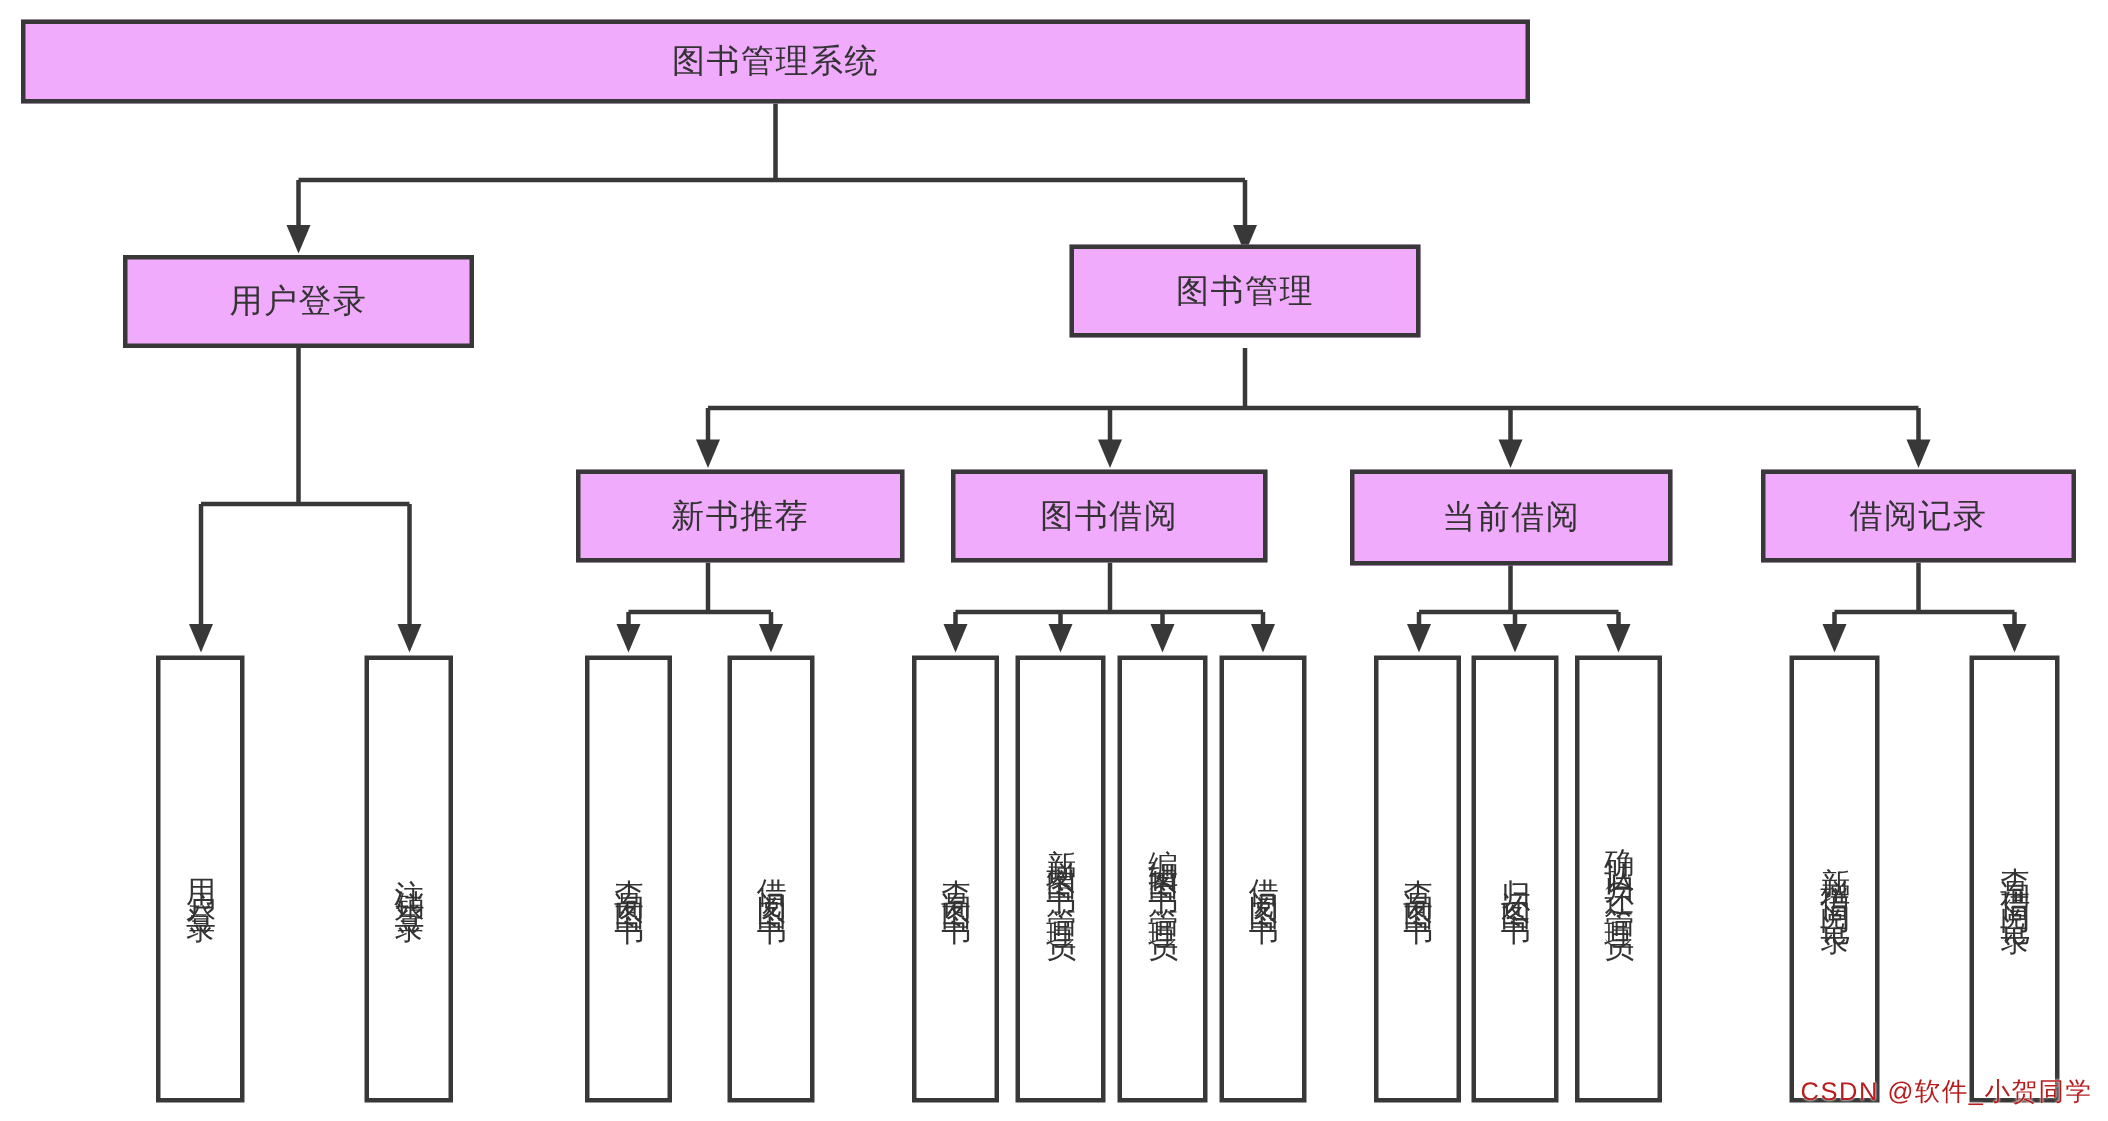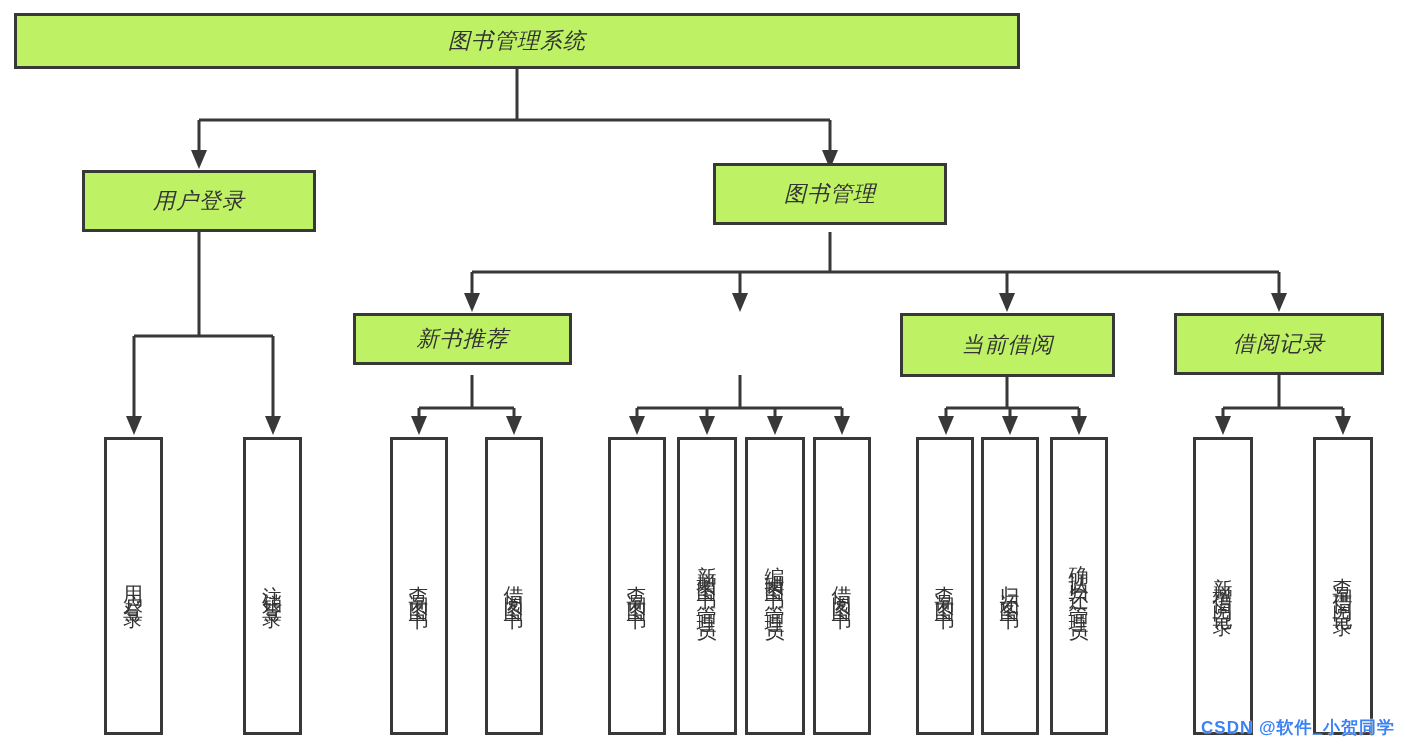--- a/index.html
+++ b/index.html
@@ -8,26 +8,25 @@
     width:1405px;height:747px;
     background:#ffffff;
     font-family:"Liberation Sans", sans-serif;
     overflow:hidden;
   }
   .connectors{position:absolute;left:0;top:0;z-index:1;}
   .node{
     position:absolute;
     box-sizing:border-box;
     border:3px solid #383838;
-    background:#bef264;
+    background:#f0abfc;
     display:flex;
     align-items:center;
     justify-content:center;
     z-index:2;
-    font-style:italic;
   }
   .node .hlabel{
     font-size:22px;
     color:#333333;
     letter-spacing:1px;
     white-space:nowrap;
   }
   .leaf{
     position:absolute;
     box-sizing:border-box;
@@ -45,25 +44,24 @@
     font-size:20px;
     line-height:1;
     letter-spacing:8px;
     color:#333333;
     white-space:nowrap;
   }
   .watermark{
     position:absolute;
     right:10px;bottom:8px;
     font-size:17px;
-    color:#3b82f6;
+    color:#b91c1c;
     text-shadow:0 0 2px #ffffff, 0 0 1px #ffffff;
     z-index:3;
     letter-spacing:1px;
-    font-weight:bold;
   }
 </style>
 </head>
 <body>
 
 <div class="canvas">
 
   <svg class="connectors" width="1405" height="747" viewBox="0 0 1405 747" fill="none" stroke="#383838" stroke-width="3">
 
     <g>
@@ -118,22 +116,25 @@
     <span class="hlabel">图书管理系统</span>
   </div>
 
   <div class="node" style="left:82px;top:170px;width:234px;height:62px">
     <span class="hlabel">用户登录</span>
   </div>
   <div class="node" style="left:713px;top:163px;width:234px;height:62px">
     <span class="hlabel">图书管理</span>
   </div>
 
-  <div class="node" style="left:353px;top:313px;width:219px;height:52px">
+  <div class="node" style="left:384px;top:313px;width:219px;height:62px">
     <span class="hlabel">新书推荐</span>
+  </div>
+  <div class="node" style="left:634px;top:313px;width:211px;height:62px">
+    <span class="hlabel">图书借阅</span>
   </div>
   <div class="node" style="left:900px;top:313px;width:215px;height:64px">
     <span class="hlabel">当前借阅</span>
   </div>
   <div class="node" style="left:1174px;top:313px;width:210px;height:62px">
     <span class="hlabel">借阅记录</span>
   </div>
 
   <div class="leaf" style="left:104px;width:59px">
     <span class="vlabel">用户登录</span>

